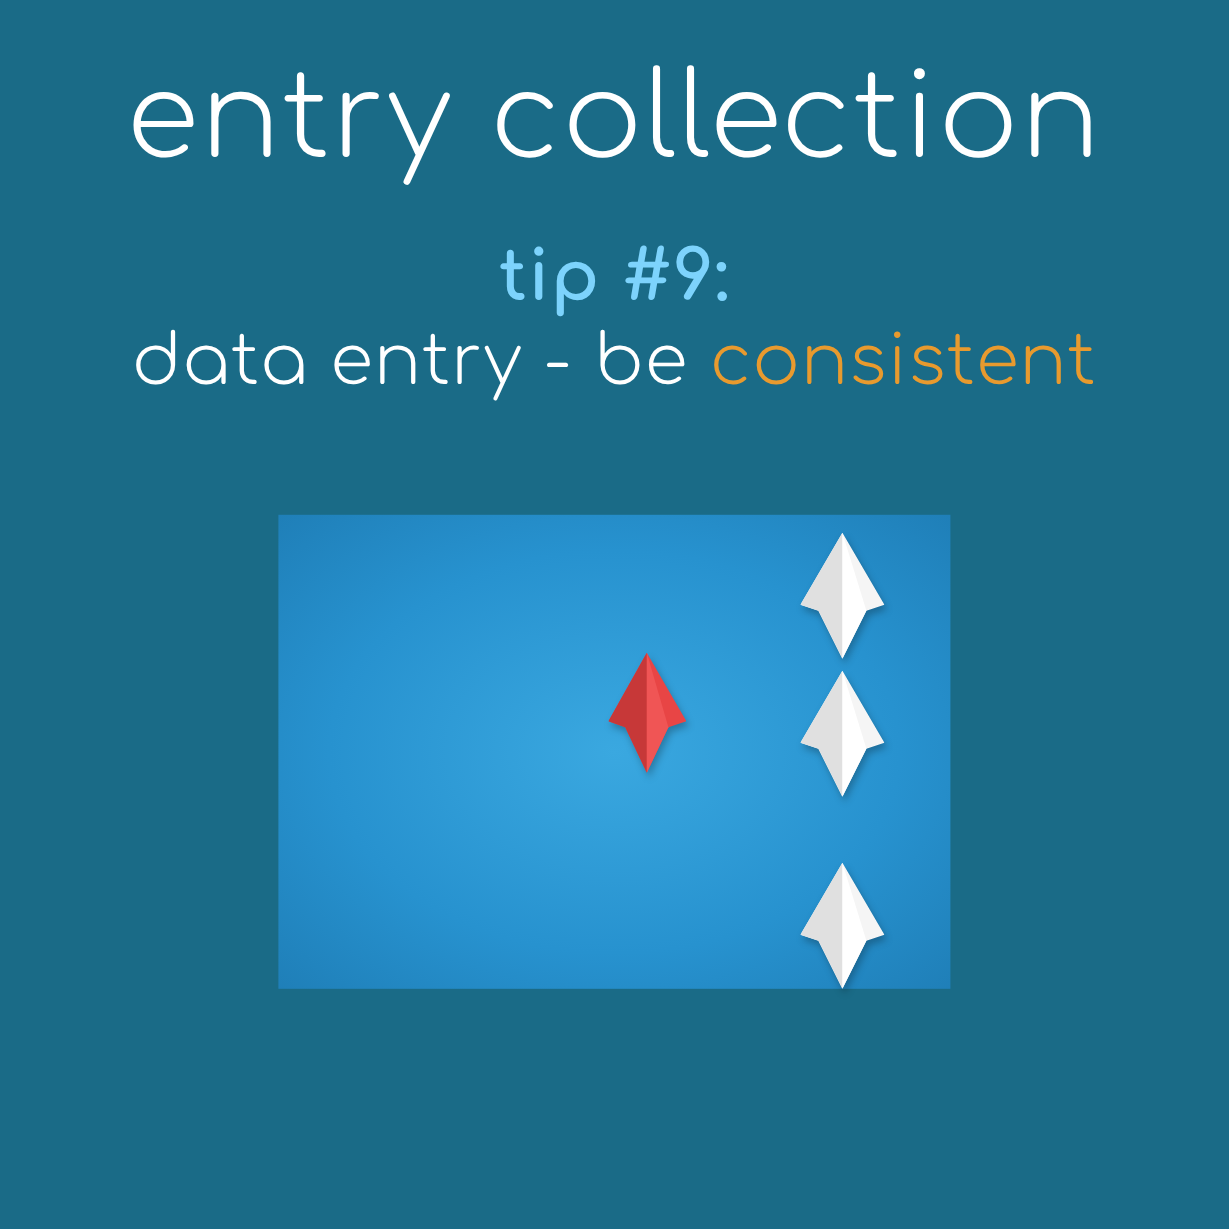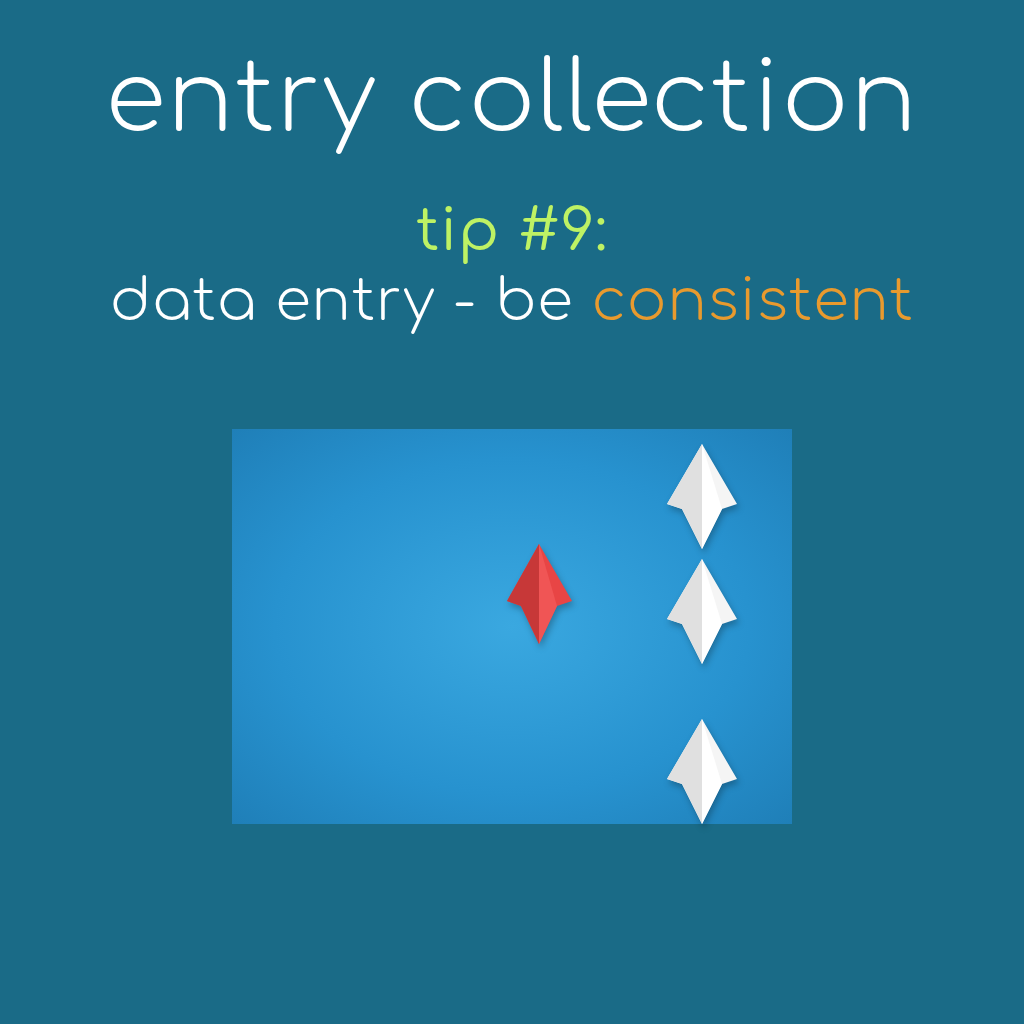--- a/index.html
+++ b/index.html
@@ -23,23 +23,23 @@
       font-weight: 300;
       letter-spacing: 2px;
       margin-top: 45px;
       text-align: center;
     }
     .subtitle-container {
       text-align: center;
       margin-top: 45px;
     }
     .tip-number {
-      color: #bef264;
+      color: #7dd3fc;
       font-size: 58px;
-      font-weight: 400;
+      font-weight: 700;
       letter-spacing: 1px;
     }
     .tip-text {
       color: #ffffff;
       font-size: 58px;
       font-weight: 300;
       letter-spacing: 1px;
       margin-top: 5px;
     }
     .highlight {

